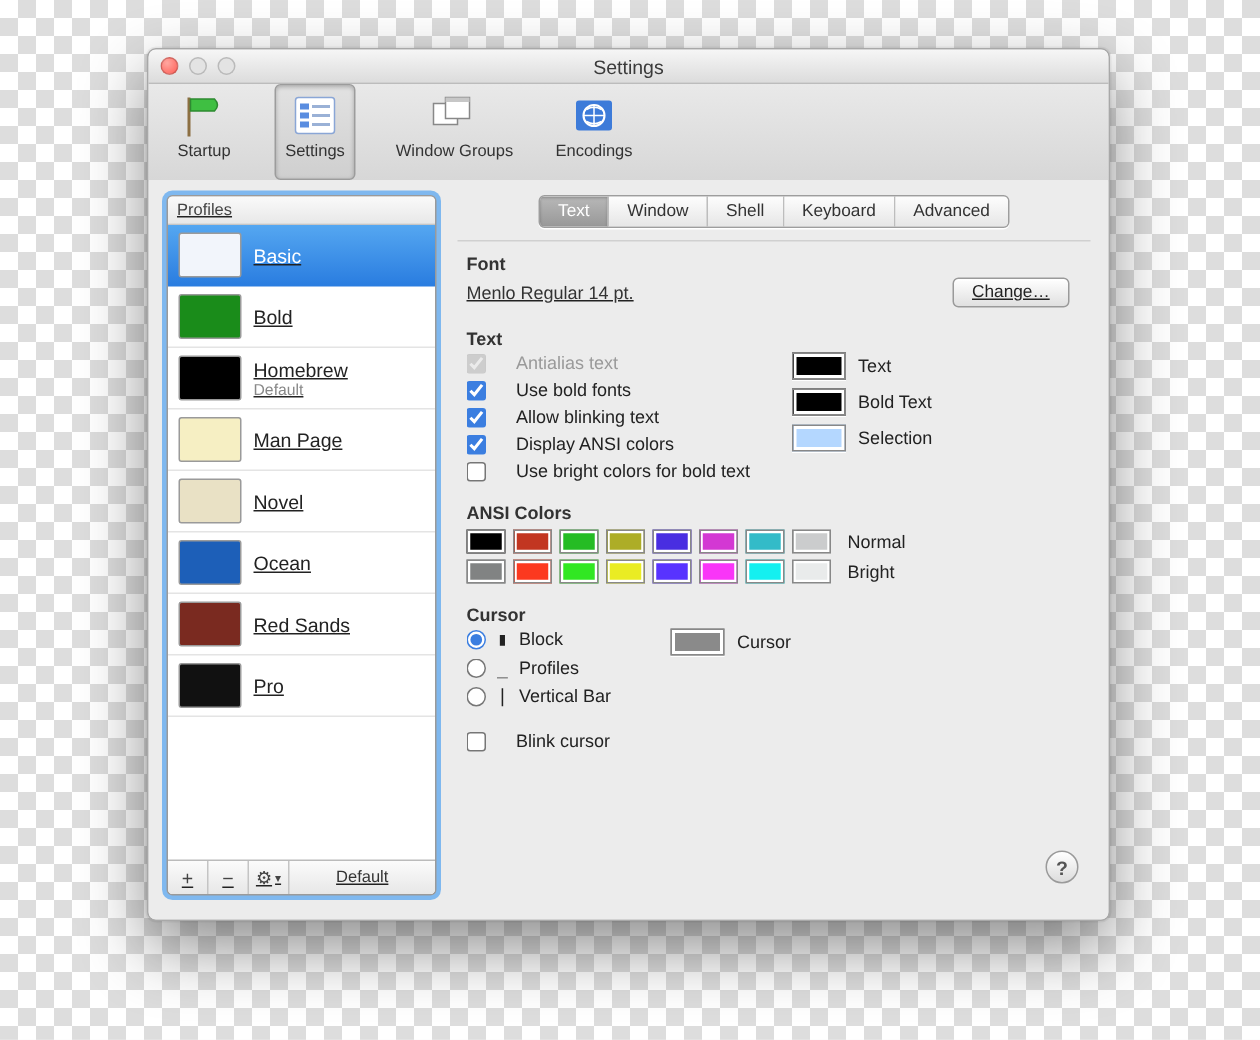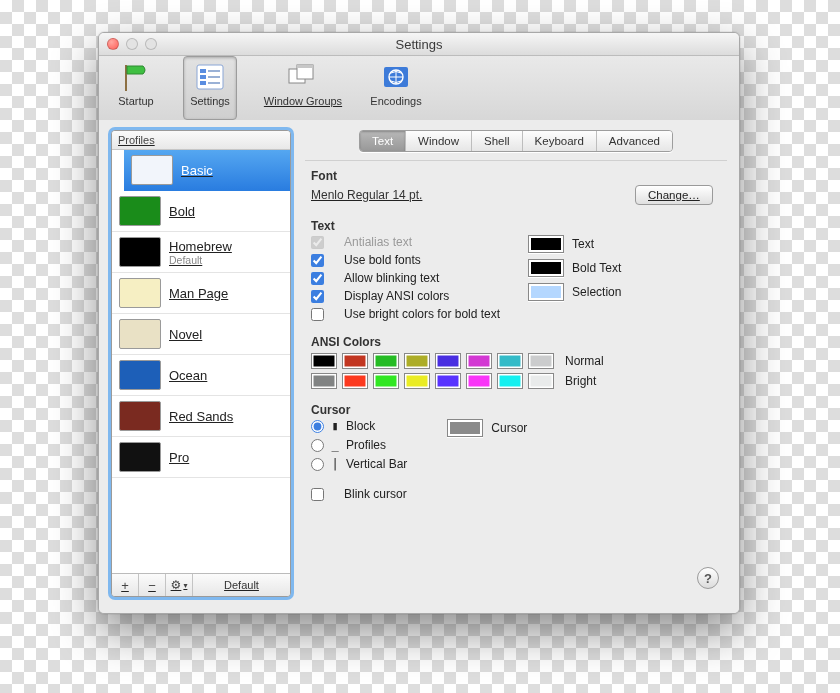--- a/index.html
+++ b/index.html
@@ -62,21 +62,21 @@
     border: 1px solid transparent;
     cursor: pointer;
   }
   .toolbtn.selected {
     background: linear-gradient(#e2e2e2,#cfcfcf);
     border: 1px solid #9c9c9c;
     box-shadow: inset 0 1px 3px rgba(0,0,0,.25);
   }
   .toolbtn-icon { width: 34px; height: 32px; }
   .toolbtn-label { font-size: 11px; color: #333; margin-top: 2px; }
-  .toolbtn.wide { width: 90px; text-decoration: underline; }
+  .toolbtn.wide { width: 90px; }
 
   .body {
     position: absolute;
     top: 87px; left: 0; right: 0; bottom: 0;
     background: #ececec;
     display: flex;
     padding: 10px 12px 16px 12px;
     gap: 14px;
   }
 
@@ -101,21 +101,20 @@
   .profile-item {
     display: flex; align-items: center; gap: 8px;
     padding: 5px 7px;
     border-bottom: 1px solid #e4e4e4;
     cursor: pointer;
   }
   .profile-item.selected {
     background: linear-gradient(#55a7f1,#2a7de0);
     color: #fff;
     border-bottom-color: #2a7de0;
-    margin-left: 12px;
   }
   .profile-thumb {
     width: 40px; height: 28px;
     border: 1px solid #9a9a9a; border-radius: 2px;
     flex-shrink: 0;
   }
   .profile-texts { display: flex; flex-direction: column; }
   .profile-name { font-size: 13px; }
   .profile-sub  { font-size: 10.5px; color: #888; }
 

